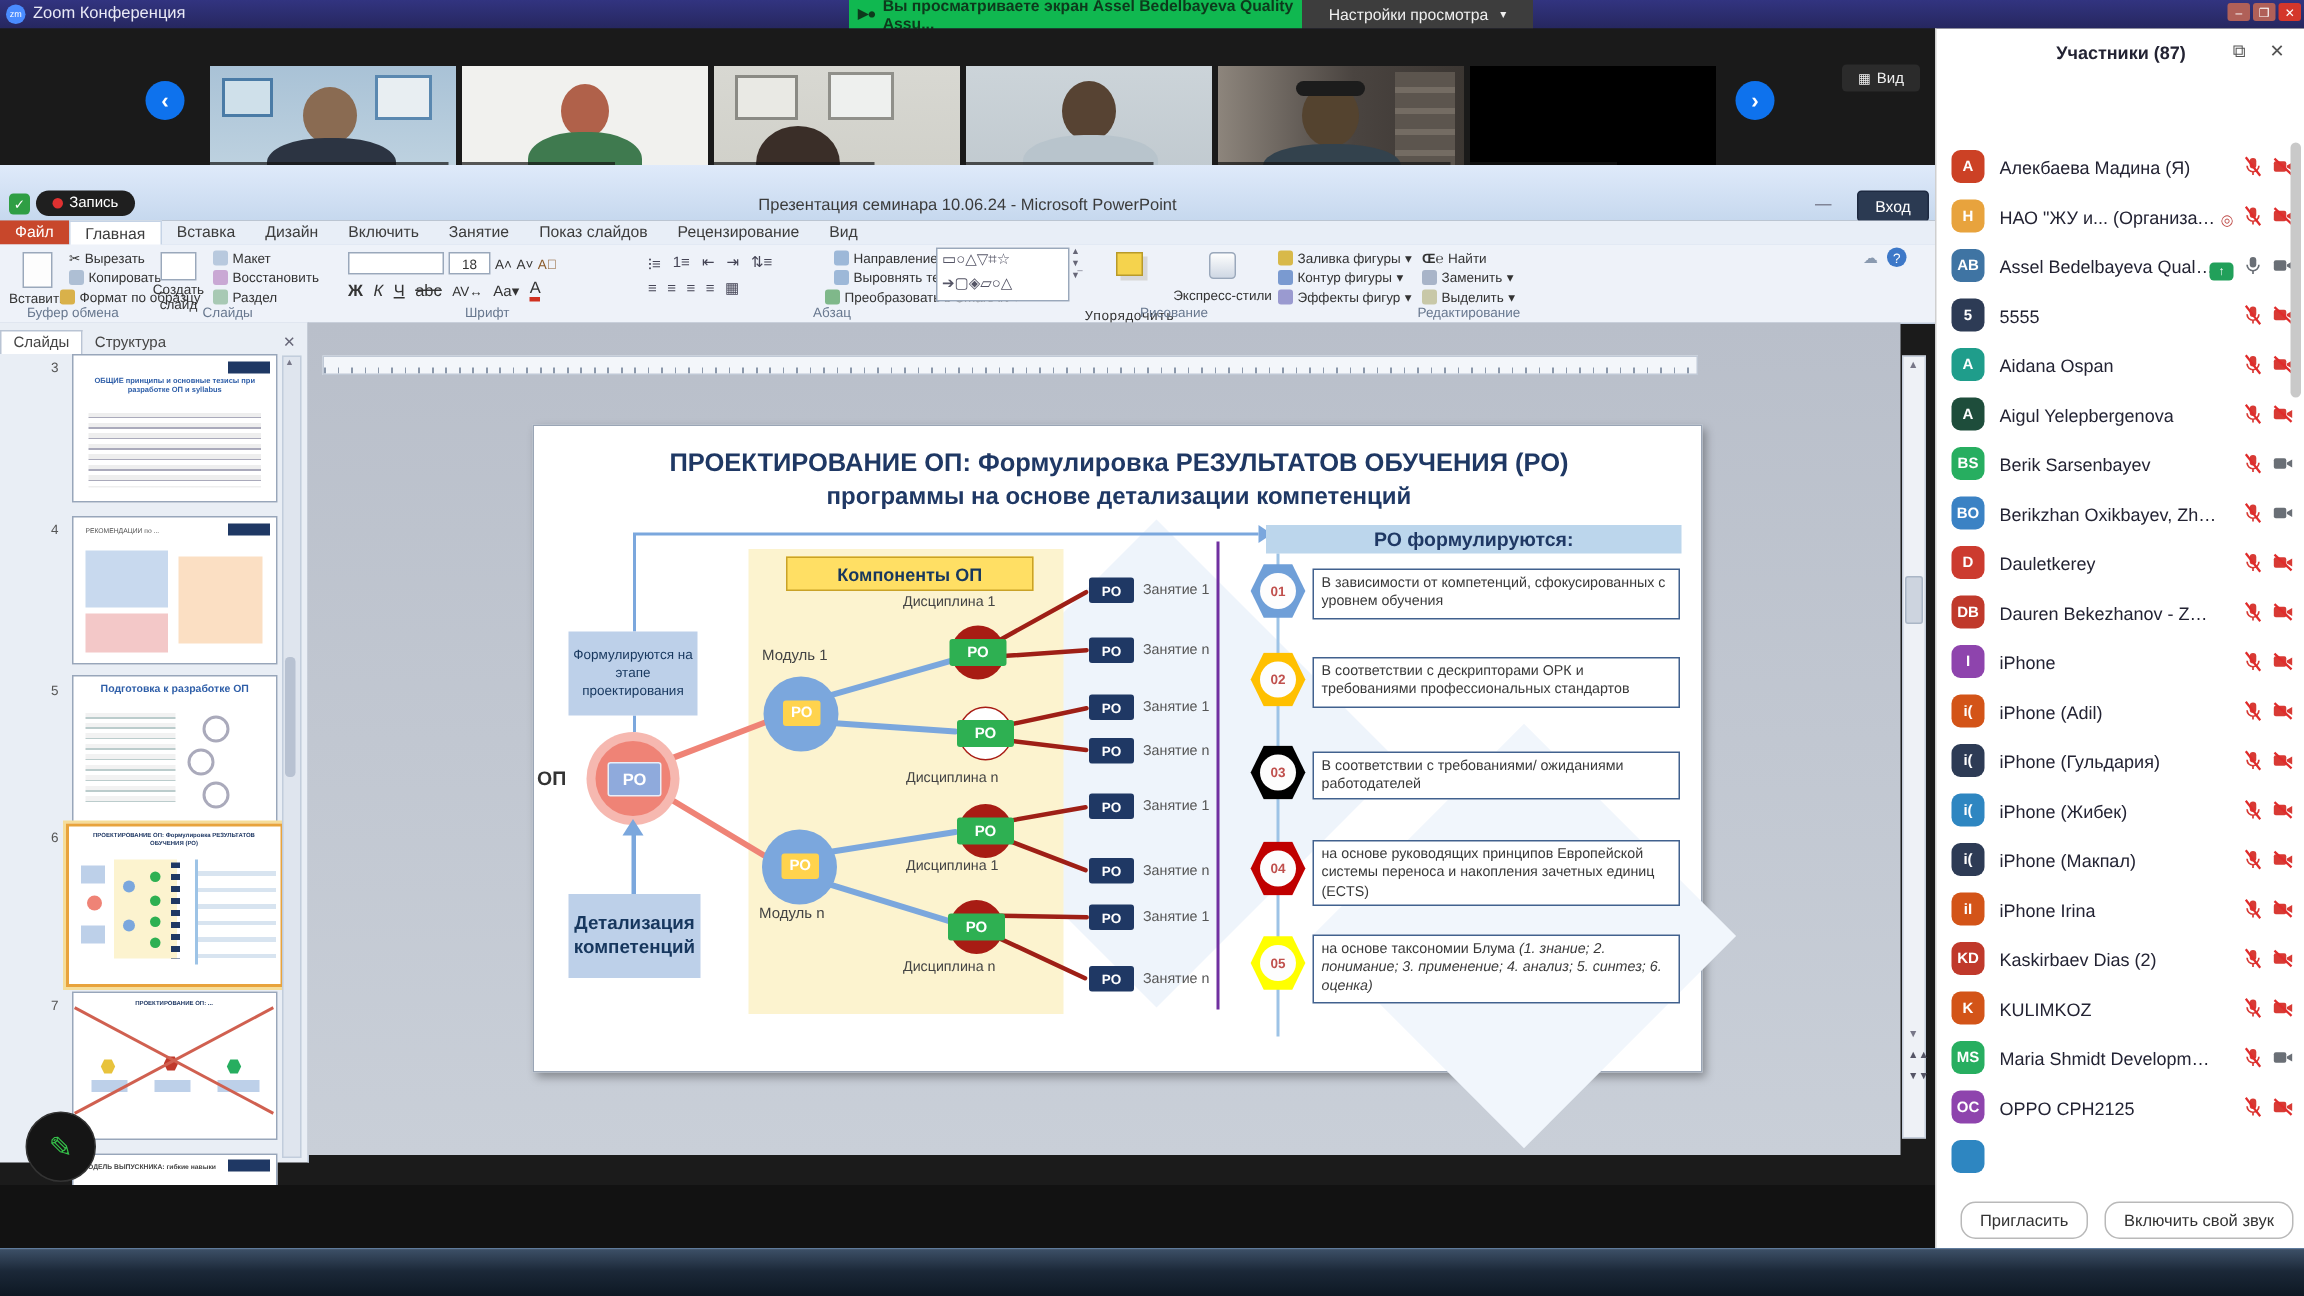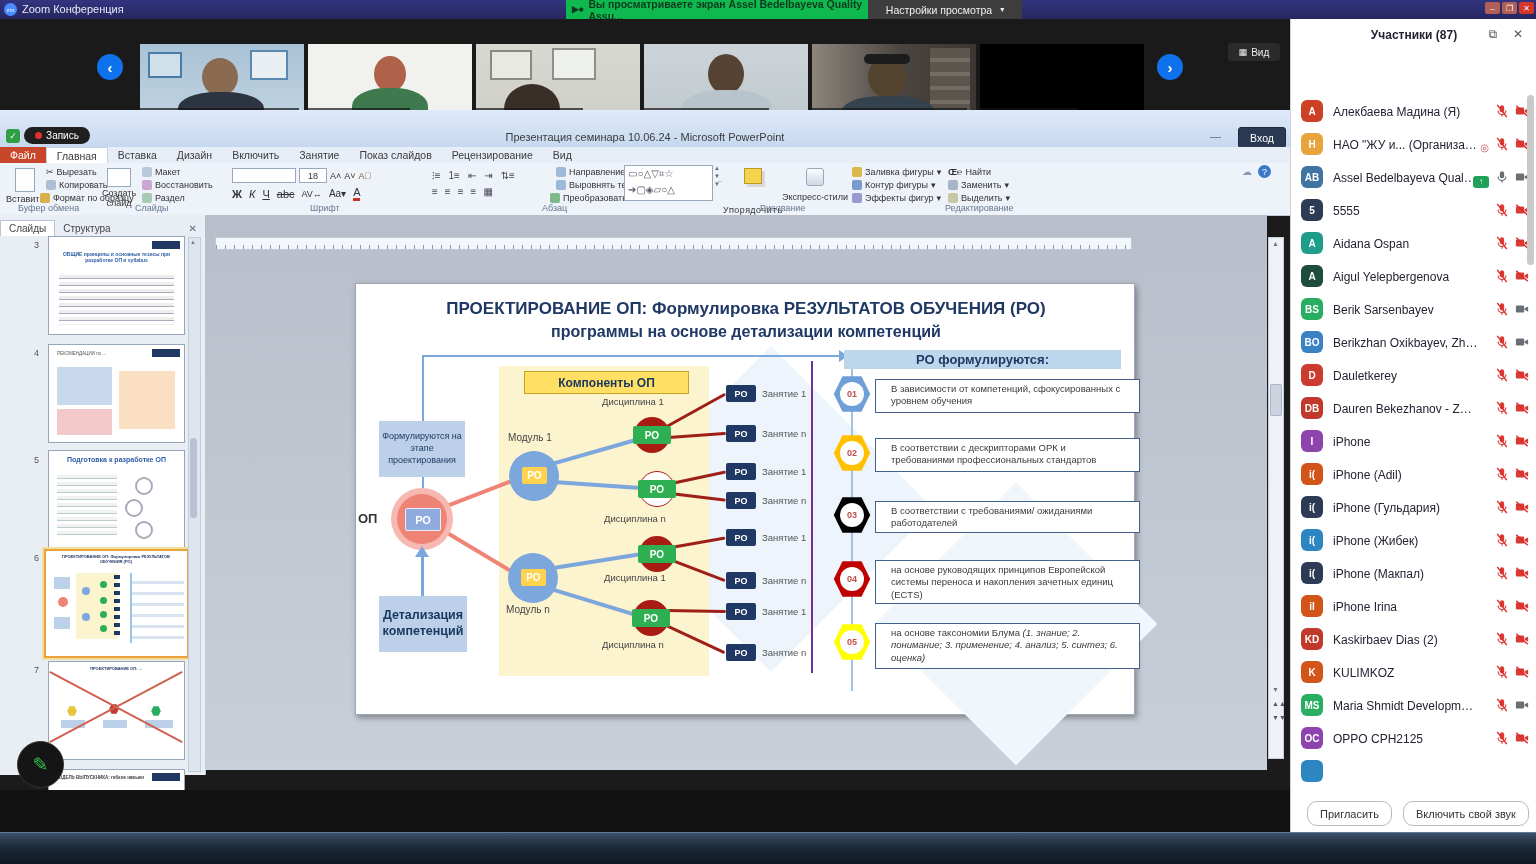--- a/index.html
+++ b/index.html
@@ -32,21 +32,21 @@
   #slide{left:355px;top:283px;width:778px;height:430px;background:#fff;border:1px solid #9aa5b5;box-shadow:2px 3px 6px rgba(0,0,0,.35);}
   .wm{position:absolute;background:#eef4fb;transform:rotate(45deg);}
   .edge{position:absolute;transform-origin:0 50%;border-radius:2px;}
   .er{height:4px;background:#ef8376;}
   .eb{height:4px;background:#7ba7dd;}
   .ed{height:3px;background:#9e1f16;}
   .rochip{position:absolute;color:#fff;font-weight:bold;display:flex;align-items:center;justify-content:center;border-radius:2px;}
   .lesson{width:30px;height:17px;background:#1f3864;font-size:9px;}
   .hex{position:absolute;left:477px;width:38px;height:38px;clip-path:polygon(25% 3%,75% 3%,98% 50%,75% 97%,25% 97%,2% 50%);display:flex;align-items:center;justify-content:center;}
   .hexin{width:24px;height:24px;border-radius:50%;background:#fdfdfd;display:flex;align-items:center;justify-content:center;font-size:9px;font-weight:bold;color:#c0504d;}
-  .ibox{position:absolute;left:519px;width:233px;background:#fff;border:1px solid #41618e;font-size:9.5px;color:#3a3a3a;padding:3px 15px;line-height:1.3;}
+  .ibox{position:absolute;left:519px;width:233px;background:#fff;border:1px solid #41618e;font-size:9.5px;color:#3a3a3a;padding:3px 5px;line-height:1.3;}
   
   #panel{left:1290px;top:19px;width:246px;height:813px;background:#fff;border-left:1px solid #cfcfcf;}
   .prow{position:relative;height:33px;display:flex;align-items:center;}
   .pava{position:absolute;left:10px;top:5px;width:22px;height:22px;border-radius:6px;color:#fff;font-size:10px;font-weight:bold;display:flex;align-items:center;justify-content:center;}
   .pname{position:absolute;left:42px;font-size:12px;color:#232333;max-width:145px;}
   .ic-mic,.ic-cam{display:inline-block;width:14px;height:14px;}
   .ic-mic svg,.ic-cam svg{width:100%;height:100%;}
   .slash{display:none;}
   [data-state="muted"] .slash,[data-state="off"] .slash{display:inline;}
   [data-state="muted"]{color:#d83a34;}

